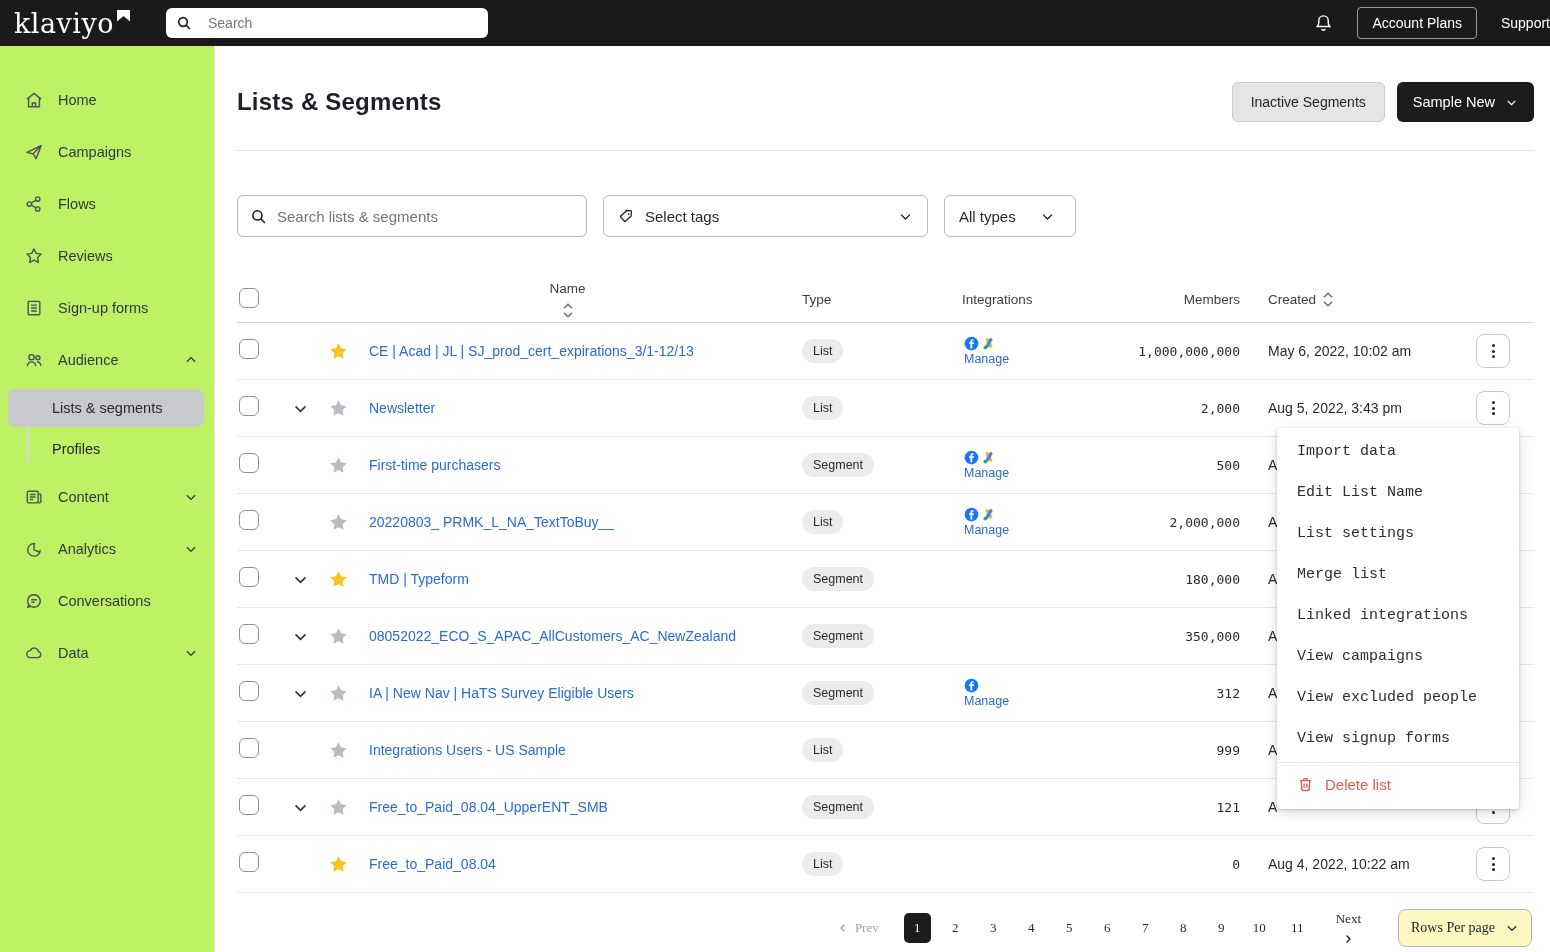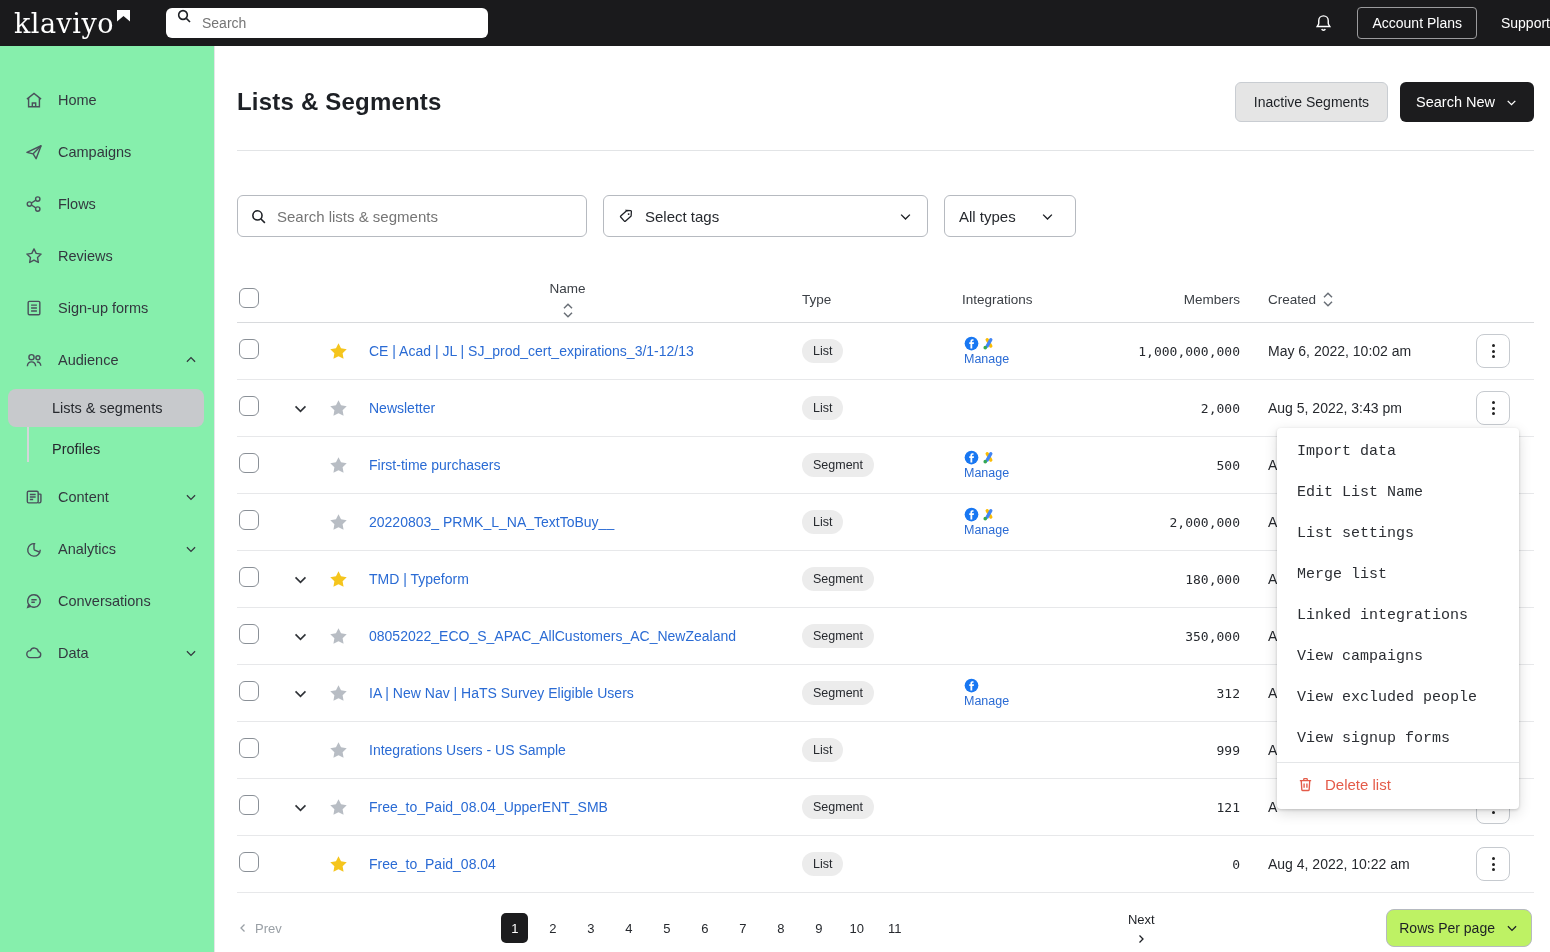--- a/index.html
+++ b/index.html
@@ -8,31 +8,31 @@
   body { position:relative; }
 
   
   .topbar { position:absolute; left:0; top:0; width:1550px; height:46px;
     background:#1a1a1c; display:flex; align-items:center; z-index:30; }
   .logo { font-family:"DejaVu Serif", serif; color:#fff; font-size:27px;
     margin-left:14px; letter-spacing:.5px; display:flex; align-items:flex-start; }
   .logo-flag { width:13px; height:12px; background:#fff; margin:2px 0 0 3px;
     clip-path:polygon(0 0,100% 0,100% 100%,50% 55%,0 100%); }
   .top-search { margin-left:36px; width:322px; height:30px; background:#fff;
-    border-radius:6px; display:flex; padding:0 10px; gap:10px; }
+    border-radius:6px; display:flex; align-items:center; padding:0 10px; gap:16px; }
   .top-search input { border:none; outline:none; font-size:14px; width:100%;
     font-family:"Liberation Sans", sans-serif; color:#26292e; }
   .top-right { margin-left:auto; display:flex; align-items:center; gap:24px; }
   .btn-outline-dark { border:1px solid #9b9b9d; border-radius:4px; background:transparent;
     color:#fff; font-size:14px; padding:7px 14px; cursor:pointer; font-family:inherit; }
   .top-link { color:#fff; font-size:14px; }
 
   
   .sidebar { position:absolute; left:0; top:46px; width:215px; height:906px;
-    background:#86efac; border-right:1px solid #e4e5e7; }
+    background:#bef264; border-right:1px solid #e4e5e7; }
   .side-item { display:flex; align-items:center; height:52px; padding:0 16px 0 24px;
     gap:14px; font-size:14.5px; color:#33383f; cursor:pointer; }
   .side-item svg { flex:0 0 20px; }
   .side-item .chev { margin-left:auto; }
   .sub-wrap { position:relative; padding-left:0; }
   .sub-line { position:absolute; left:27px; top:4px; bottom:6px; width:1.5px; background:#d4d6d9; }
   .sub-item { display:flex; align-items:center; height:38px; margin:3px 10px 3px 8px;
     padding-left:44px; font-size:14.5px; color:#26292e; border-radius:8px; cursor:pointer;
     position:relative; }
   .sub-item.selected { background:#c7c9cc; }
@@ -93,30 +93,30 @@
 
   
   .ctx-menu { position:absolute; left:1277px; top:428px; width:242px; background:#fff;
     border-radius:4px; box-shadow:0 1px 3px rgba(0,0,0,.18), 0 4px 14px rgba(0,0,0,.14);
     z-index:40; padding:3px 0; }
   .ctx-item { padding:12px 20px; font-size:15px; color:#2b2e33; cursor:pointer;font-family:Liberation Mono, monospace; }
   .ctx-delete { border-top:1px solid #e4e6e8; margin-top:3px; padding:13px 20px;
     display:flex; align-items:center; gap:11px; font-size:15px; color:#e45b49; cursor:pointer; }
 
   
-  .pagebar { display:flex; align-items:center; justify-content:space-between; gap:9px;
-    margin-top:16px; padding-right:2px; }
+  .pagebar { display:flex; align-items:center; justify-content:flex-end; gap:15px;
+    margin-top:16px; padding-right:2px;font-family:Liberation Serif, serif; }
   .pg-prev { display:flex; align-items:center; gap:6px; font-size:13px; color:#9aa0a6;
     margin-right:10px; cursor:pointer; }
   .pg-next { display:flex; align-items:center; gap:6px; font-size:13px; color:#1d2025;
     margin:0 10px; cursor:pointer;flex-direction:column; }
   .pg-num { min-width:27px; height:30px; border:none; background:transparent; font-size:13px;
     color:#26292e; border-radius:5px; cursor:pointer; font-family:inherit; }
   .pg-num.active { background:#1c1c1e; color:#fff; }
-  .rows-per { border:1px solid #b6bac0; border-radius:8px; background:#bef264; height:38px;
+  .rows-per { border:1px solid #b6bac0; border-radius:8px; background:#fef9c3; height:38px;
     display:flex; align-items:center; gap:10px; padding:0 12px; font-size:14px;
     color:#1d2025; cursor:pointer; margin-left:12px; }
 
   svg { display:block; }
 </style>
 </head>
 <body>
 
 <div class="topbar">
   <div class="logo">
@@ -250,21 +250,21 @@
     </span>
   </div>
 </div>
 
 <div class="main">
   <div class="page-head">
     <div class="page-title">Lists &amp; Segments</div>
     <div class="head-actions">
       <button class="btn-outline">Inactive Segments</button>
       <button class="btn-dark">
-        <span>Search New</span>
+        <span>Sample New</span>
         <svg width="13" height="13" viewBox="0 0 24 24" fill="none" stroke="#fff" stroke-width="2.4">
             <path d="M5 9l7 7 7-7"></path>
           </svg>
       </button>
     </div>
   </div>
   <div class="head-divider"></div>
 
   <div class="filters">
     <div class="f-search">

